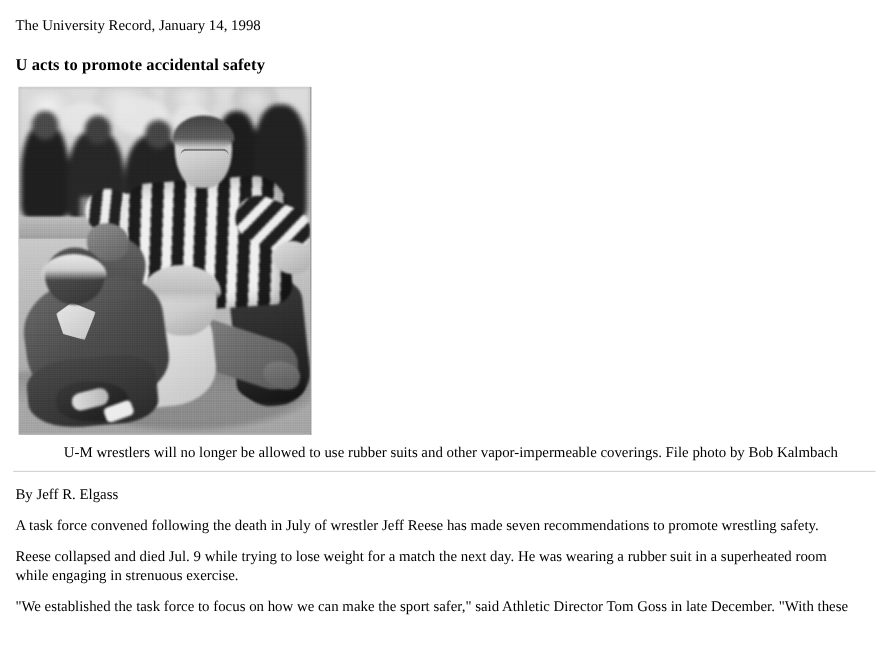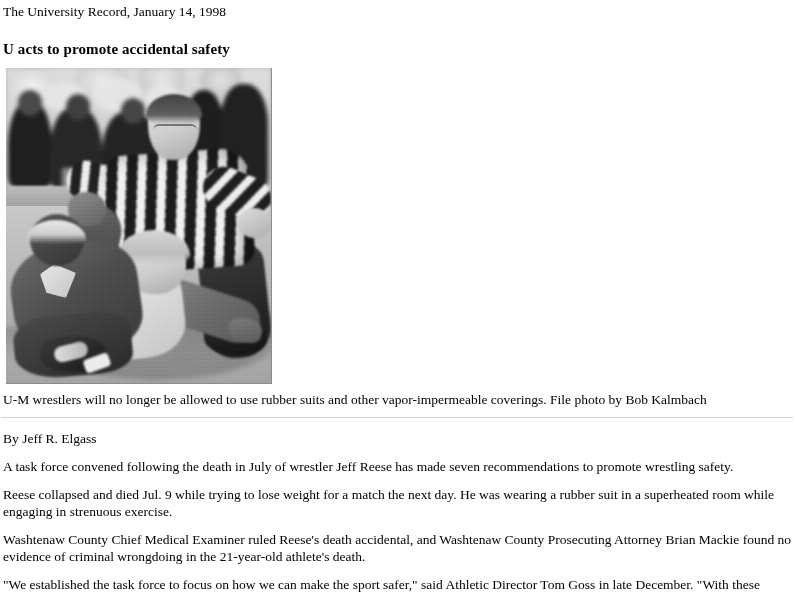--- a/index.html
+++ b/index.html
@@ -12,21 +12,21 @@
     width: 796px;
     height: 600px;
     overflow: hidden;
     font-family: "Liberation Serif", "DejaVu Serif", serif;
     color: #000000;
   }
   .page {
     position: relative;
     width: 796px;
     height: 600px;
-    padding: 1px;
+    padding: 12px;
     box-sizing: border-box;
   }
   .masthead {
     font-size: 13.5px;
     line-height: 16px;
     padding: 3px 0 0 2px;
     color: #000;
   }
   .headline {
     font-size: 15px;
@@ -265,20 +265,21 @@
   }
   .blur-soft { filter: blur(1.1px); }
   .blur-more { filter: blur(2.2px); }
 
   
   .caption {
     font-size: 13.5px;
     line-height: 17px;
     padding: 7px 0 0 2px;
     color: #000;
+    margin-left: 44px;
   }
   .divider {
     margin: 9px 2px 0 0;
     height: 1px;
     background: #d0d0d0;
     border: 0;
     width: 792px;
   }
   .byline {
     font-size: 13.5px;
@@ -360,16 +361,15 @@
   </div>
 
   <div class="caption">U-M wrestlers will no longer be allowed to use rubber suits and other vapor-impermeable coverings. File photo by Bob Kalmbach</div>
 
   <hr class="divider">
 
   <div class="byline">By Jeff R. Elgass</div>
 
   <p class="body-par">A task force convened following the death in July of wrestler Jeff Reese has made seven recommendations to promote wrestling safety.</p>
   <p class="body-par">Reese collapsed and died Jul. 9 while trying to lose weight for a match the next day. He was wearing a rubber suit in a superheated room while engaging in strenuous exercise.</p>
-  <p class="body-par">Washtenaw County Chief Medical Examiner ruled Reese's death accidental, and Washtenaw County Prosecuting Attorney Brian Mackie found no evidence of criminal wrongdoing in the 21-year-old athlete's death.</p>
   <p class="body-par">"We established the task force to focus on how we can make the sport safer," said Athletic Director Tom Goss in late December. "With these</p>
 
 </div>
 
 </body></html>

